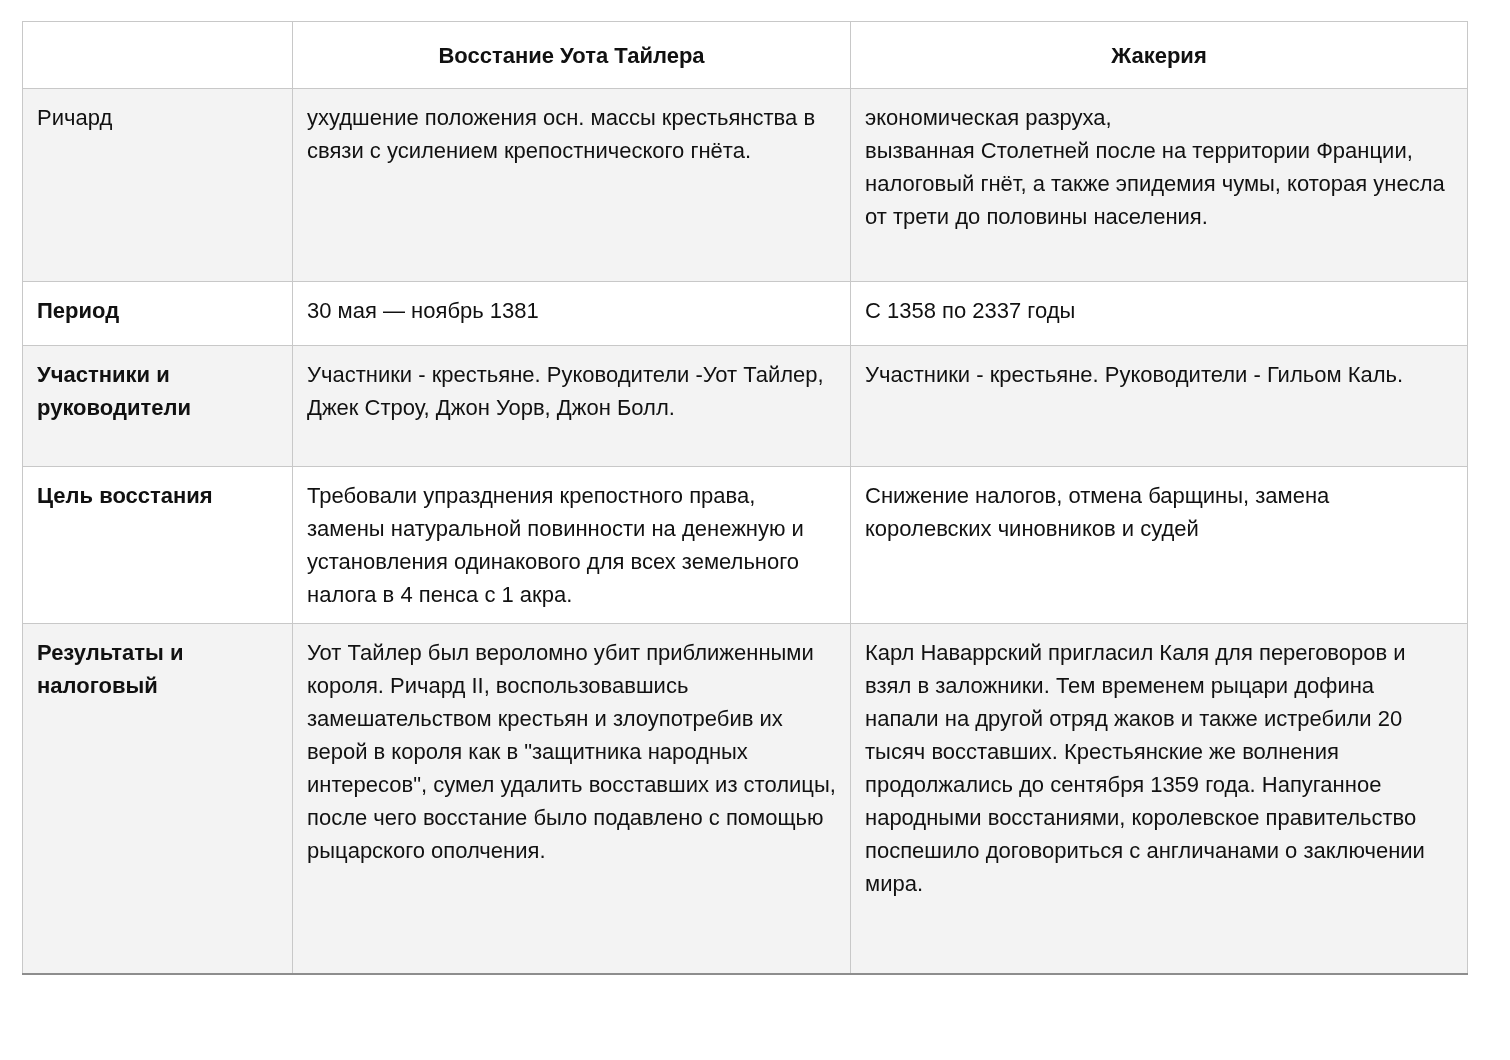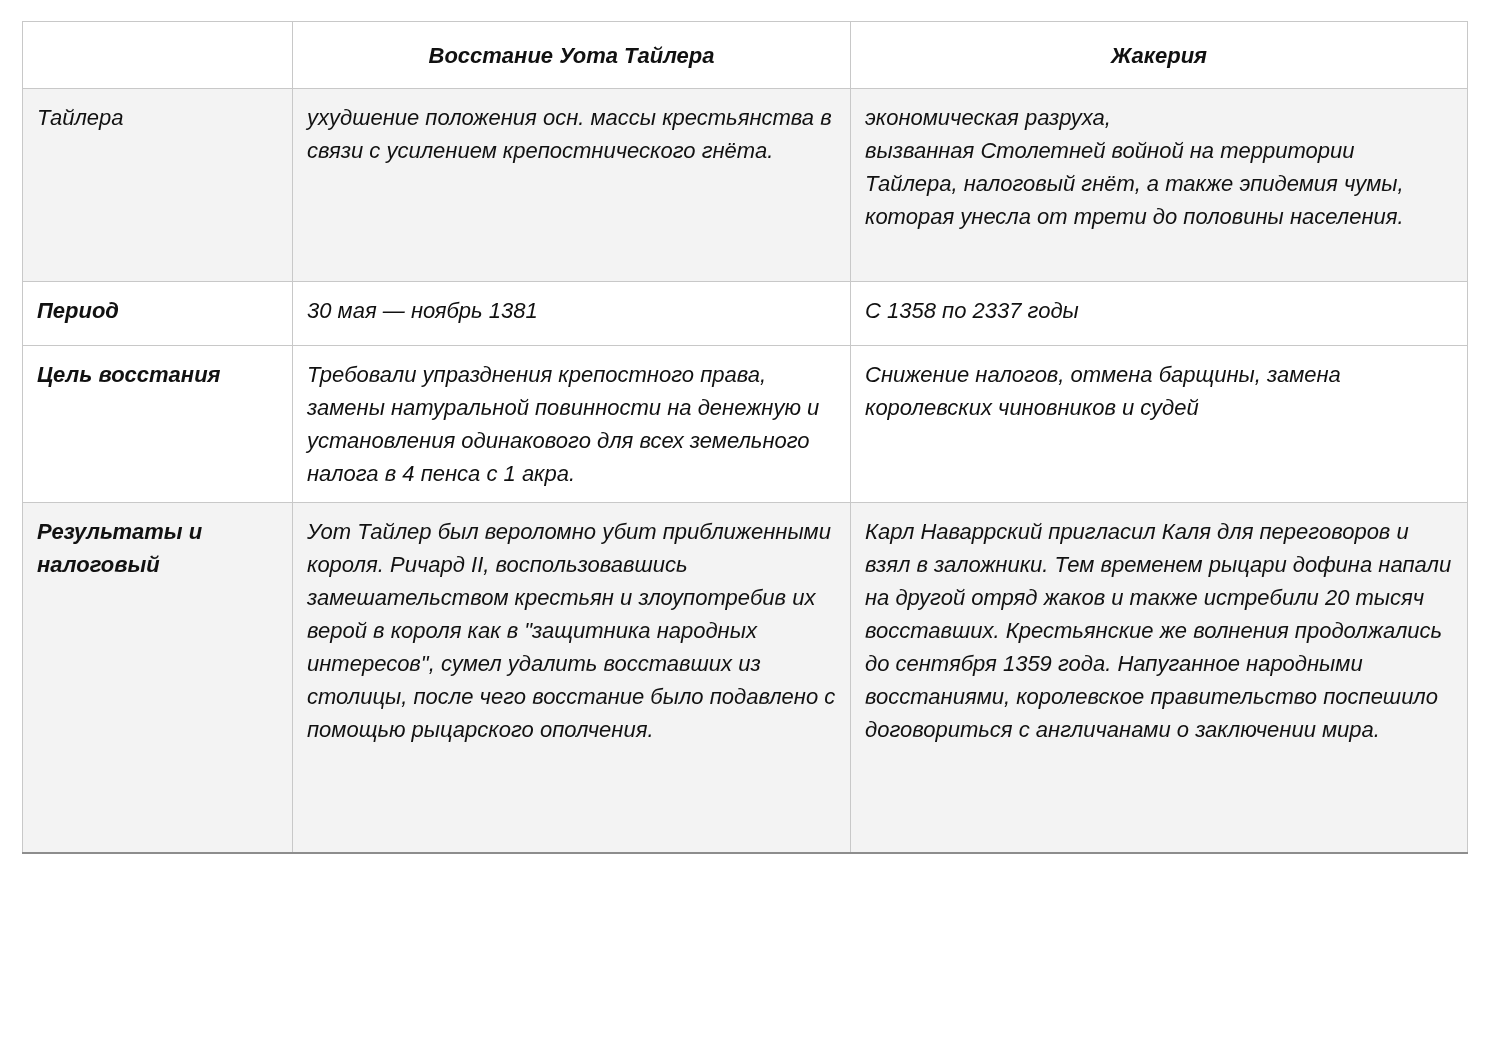--- a/index.html
+++ b/index.html
@@ -21,21 +21,20 @@
     position: absolute;
     left: 22px;
     top: 21px;
     width: 1445px;
     border-collapse: collapse;
     table-layout: fixed;
     border: 1px solid #9b9b9b;
     border-bottom: 2px solid #8d8d8d;
     font-size: 22px;
     line-height: 33px;
-    font-style: italic;
   }
   table.compare col.c1 { width: 270px; }
   table.compare col.c2 { width: 558px; }
   table.compare col.c3 { width: 617px; }
   table.compare th, table.compare td {
     border: 1px solid #c8c8c8;
     vertical-align: top;
     padding: 12px 14px;
     text-align: left;
     white-space: pre-line;
@@ -71,29 +70,34 @@
     </colgroup>
     <thead>
       <tr>
         <th></th>
         <th>Восстание Уота Тайлера</th>
         <th>Жакерия</th>
       </tr>
     </thead>
     <tbody>
       <tr class="row-prichiny stripe">
-        <td class="row-label regular">Тайлера</td>
+        <td class="row-label regular">Ричард</td>
         <td>ухудшение положения осн. массы крестьянства в связи с усилением крепостнического гнёта.</td>
         <td>экономическая разруха,
-вызванная Столетней войной на территории Тайлера, налоговый гнёт, а также эпидемия чумы, которая унесла от трети до половины населения.</td>
+вызванная Столетней после на территории Франции, налоговый гнёт, а также эпидемия чумы, которая унесла от трети до половины населения.</td>
       </tr>
       <tr class="row-period plain">
         <td class="row-label">Период</td>
         <td>30 мая — ноябрь 1381</td>
         <td>С 1358 по 2337 годы</td>
+      </tr>
+      <tr class="row-uchastniki stripe">
+        <td class="row-label">Участники и руководители</td>
+        <td>Участники - крестьяне. Руководители -Уот Тайлер, Джек Строу, Джон Уорв, Джон Болл.</td>
+        <td>Участники - крестьяне. Руководители - Гильом Каль.</td>
       </tr>
       <tr class="row-tsel plain">
         <td class="row-label">Цель восстания</td>
         <td>Требовали упразднения крепостного права, замены натуральной повинности на денежную и установления одинакового для всех земельного налога в 4 пенса с 1 акра.</td>
         <td>Снижение налогов, отмена барщины, замена королевских чиновников и судей</td>
       </tr>
       <tr class="row-rezultaty stripe">
         <td class="row-label">Результаты и налоговый</td>
         <td>Уот Тайлер был вероломно убит приближенными короля. Ричард II, воспользовавшись замешательством крестьян и злоупотребив их верой в короля как в "защитника народных интересов", сумел удалить восставших из столицы, после чего восстание было подавлено с помощью рыцарского ополчения.</td>
         <td>Карл Наваррский пригласил Каля для переговоров и взял в заложники. Тем временем рыцари дофина напали на другой отряд жаков и также истребили 20 тысяч восставших. Крестьянские же волнения продолжались до сентября 1359 года. Напуганное народными восстаниями, королевское правительство поспешило договориться с англичанами о заключении мира.</td>

